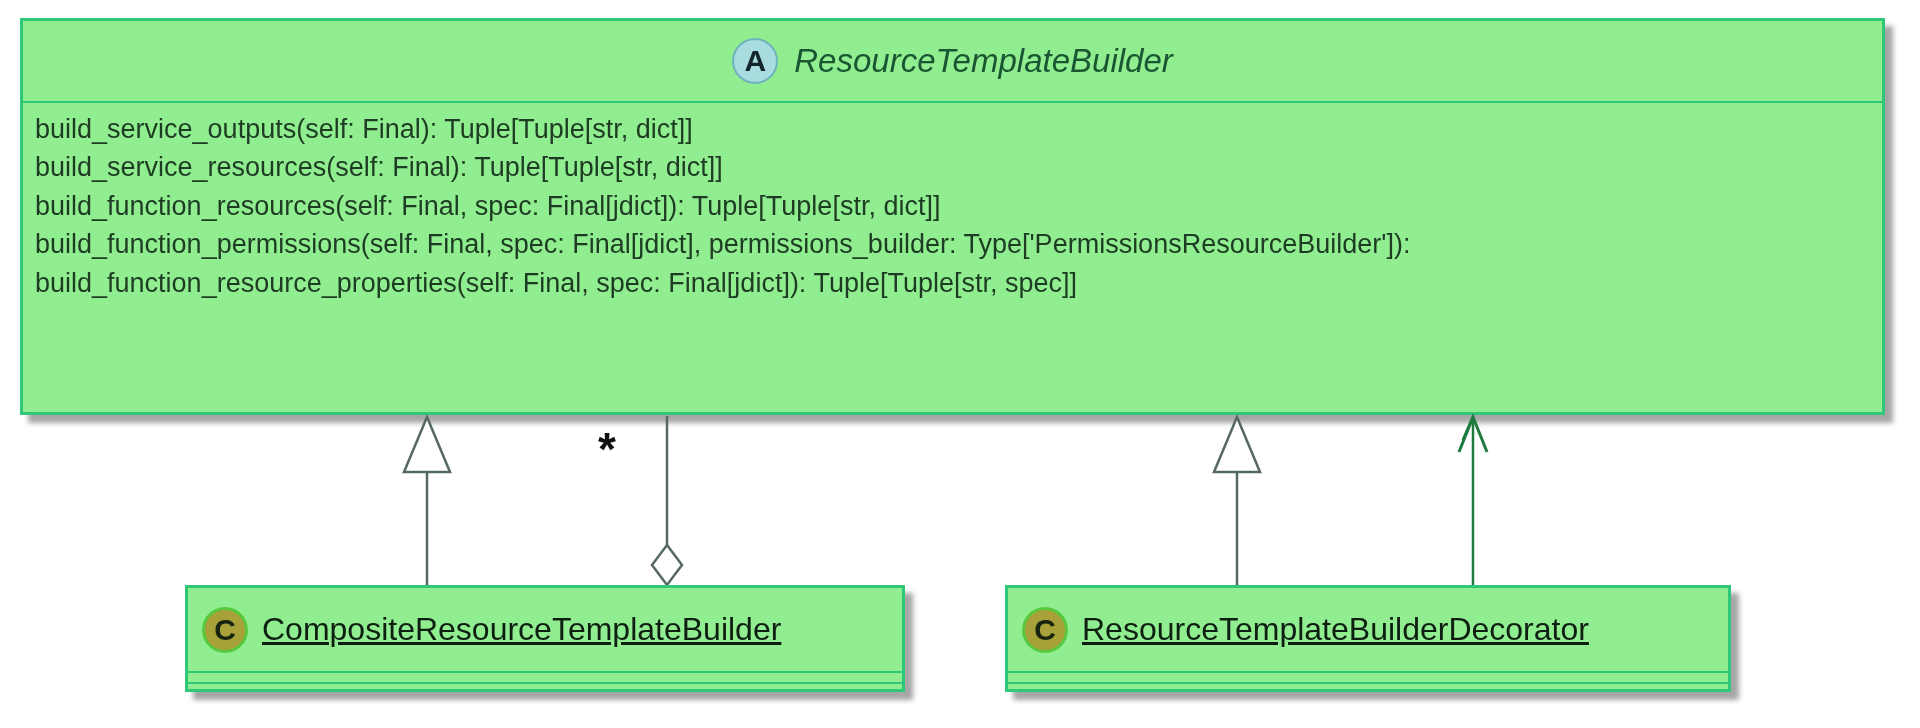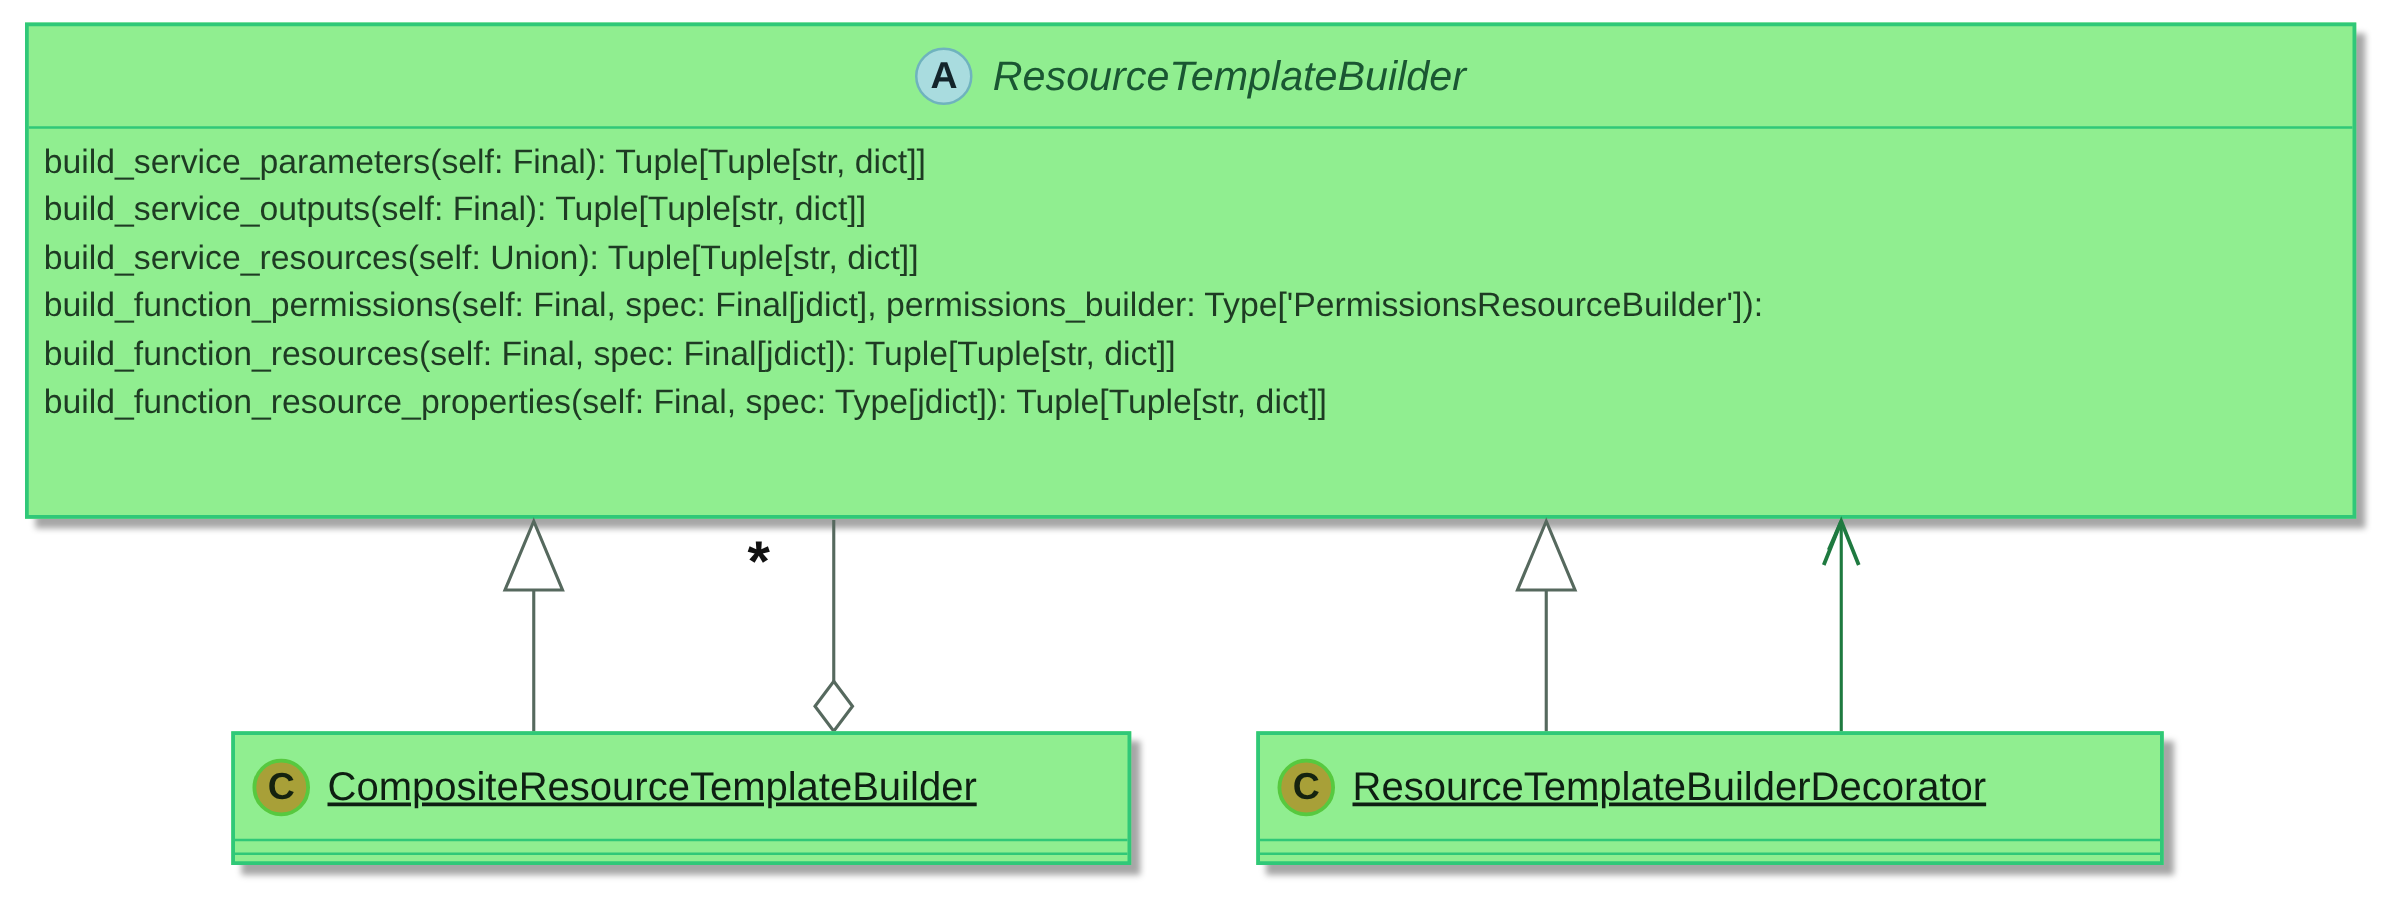--- a/index.html
+++ b/index.html
@@ -100,26 +100,25 @@
 <body>
 
 <div class="canvas">
 
   <div class="class-box abstract-box">
     <div class="title-bar">
       <span class="spot spot-abstract">A</span>
       <span class="abstract-title">ResourceTemplateBuilder</span>
     </div>
     <div class="members">
-      <div class="member">build_service_parameters(self: Final): Tuple[Tuple[str, dict]]</div>
       <div class="member">build_service_outputs(self: Final): Tuple[Tuple[str, dict]]</div>
-      <div class="member">build_service_resources(self: Union): Tuple[Tuple[str, dict]]</div>
+      <div class="member">build_service_resources(self: Final): Tuple[Tuple[str, dict]]</div>
+      <div class="member">build_function_resources(self: Final, spec: Final[jdict]): Tuple[Tuple[str, dict]]</div>
       <div class="member">build_function_permissions(self: Final, spec: Final[jdict], permissions_builder: Type['PermissionsResourceBuilder']):</div>
-      <div class="member">build_function_resources(self: Final, spec: Final[jdict]): Tuple[Tuple[str, dict]]</div>
-      <div class="member">build_function_resource_properties(self: Final, spec: Type[jdict]): Tuple[Tuple[str, dict]]</div>
+      <div class="member">build_function_resource_properties(self: Final, spec: Final[jdict]): Tuple[Tuple[str, spec]]</div>
     </div>
   </div>
 
   <svg class="connector-layer" width="1920" height="728" viewBox="0 0 1920 728">
 
     <g>
       <line x1="427" y1="472" x2="427" y2="586" style="stroke:var(--line-color);stroke-width:2.5;"></line>
       <polygon points="427,417 404,472 450,472" style="fill:#ffffff;stroke:var(--line-color);stroke-width:2.5;"></polygon>
     </g>
 

